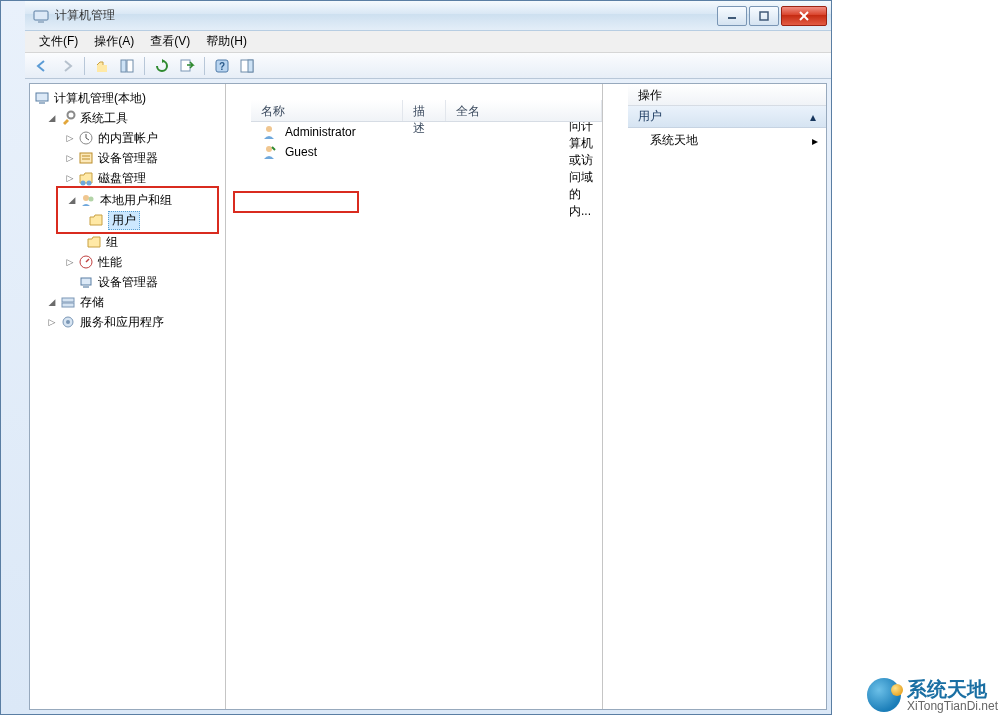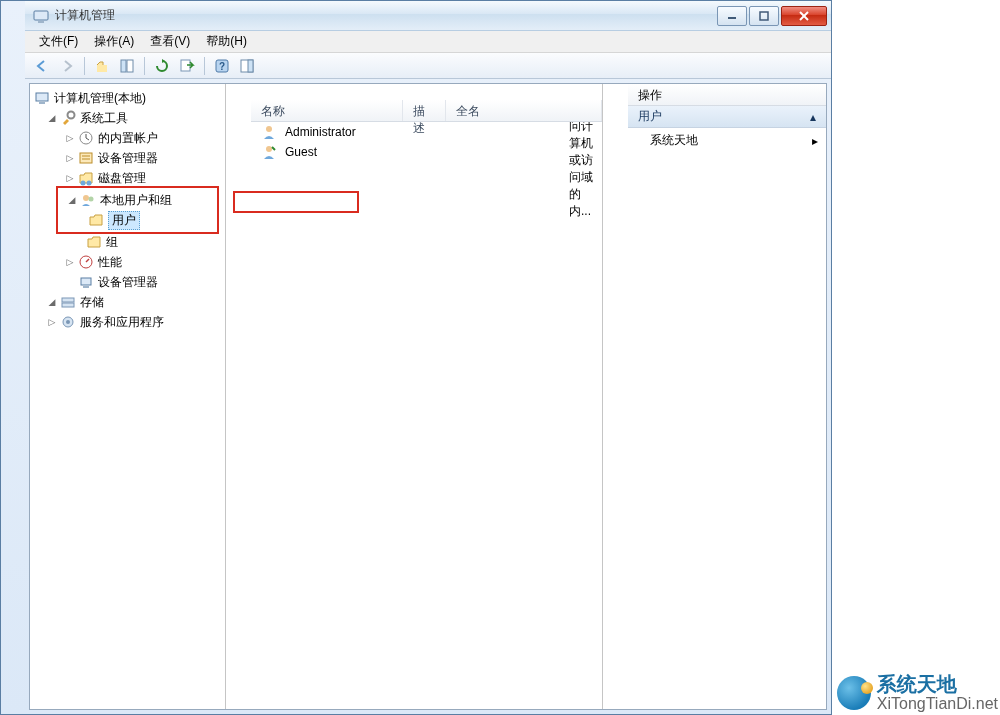--- a/index.html
+++ b/index.html
@@ -221,21 +221,21 @@
     position: relative;
   }
   .wm-icon::after {
     content:"";
     position:absolute; right:-2px; top:6px;
     width:12px;height:12px;border-radius:50%;
     background: radial-gradient(circle at 35% 35%,#ffe38a,#e8a72a 70%);
   }
   .wm-text { display:flex;flex-direction:column;line-height:1.1; }
   .wm-text .t1 { font-size:20px;font-weight:bold;color:#1a6fa3;}
-  .wm-text .t2 { font-size:16px;color:#666;}
+  .wm-text .t2 { font-size:12px;color:#666;}
   .disabled-arrow { color:#b6c1cd; }
 </style>
 </head>
 <body>
 
 <div class="window">
 
   <div class="titlebar">
     <span class="app-icon">
       <svg width="16" height="16" viewBox="0 0 16 16">

